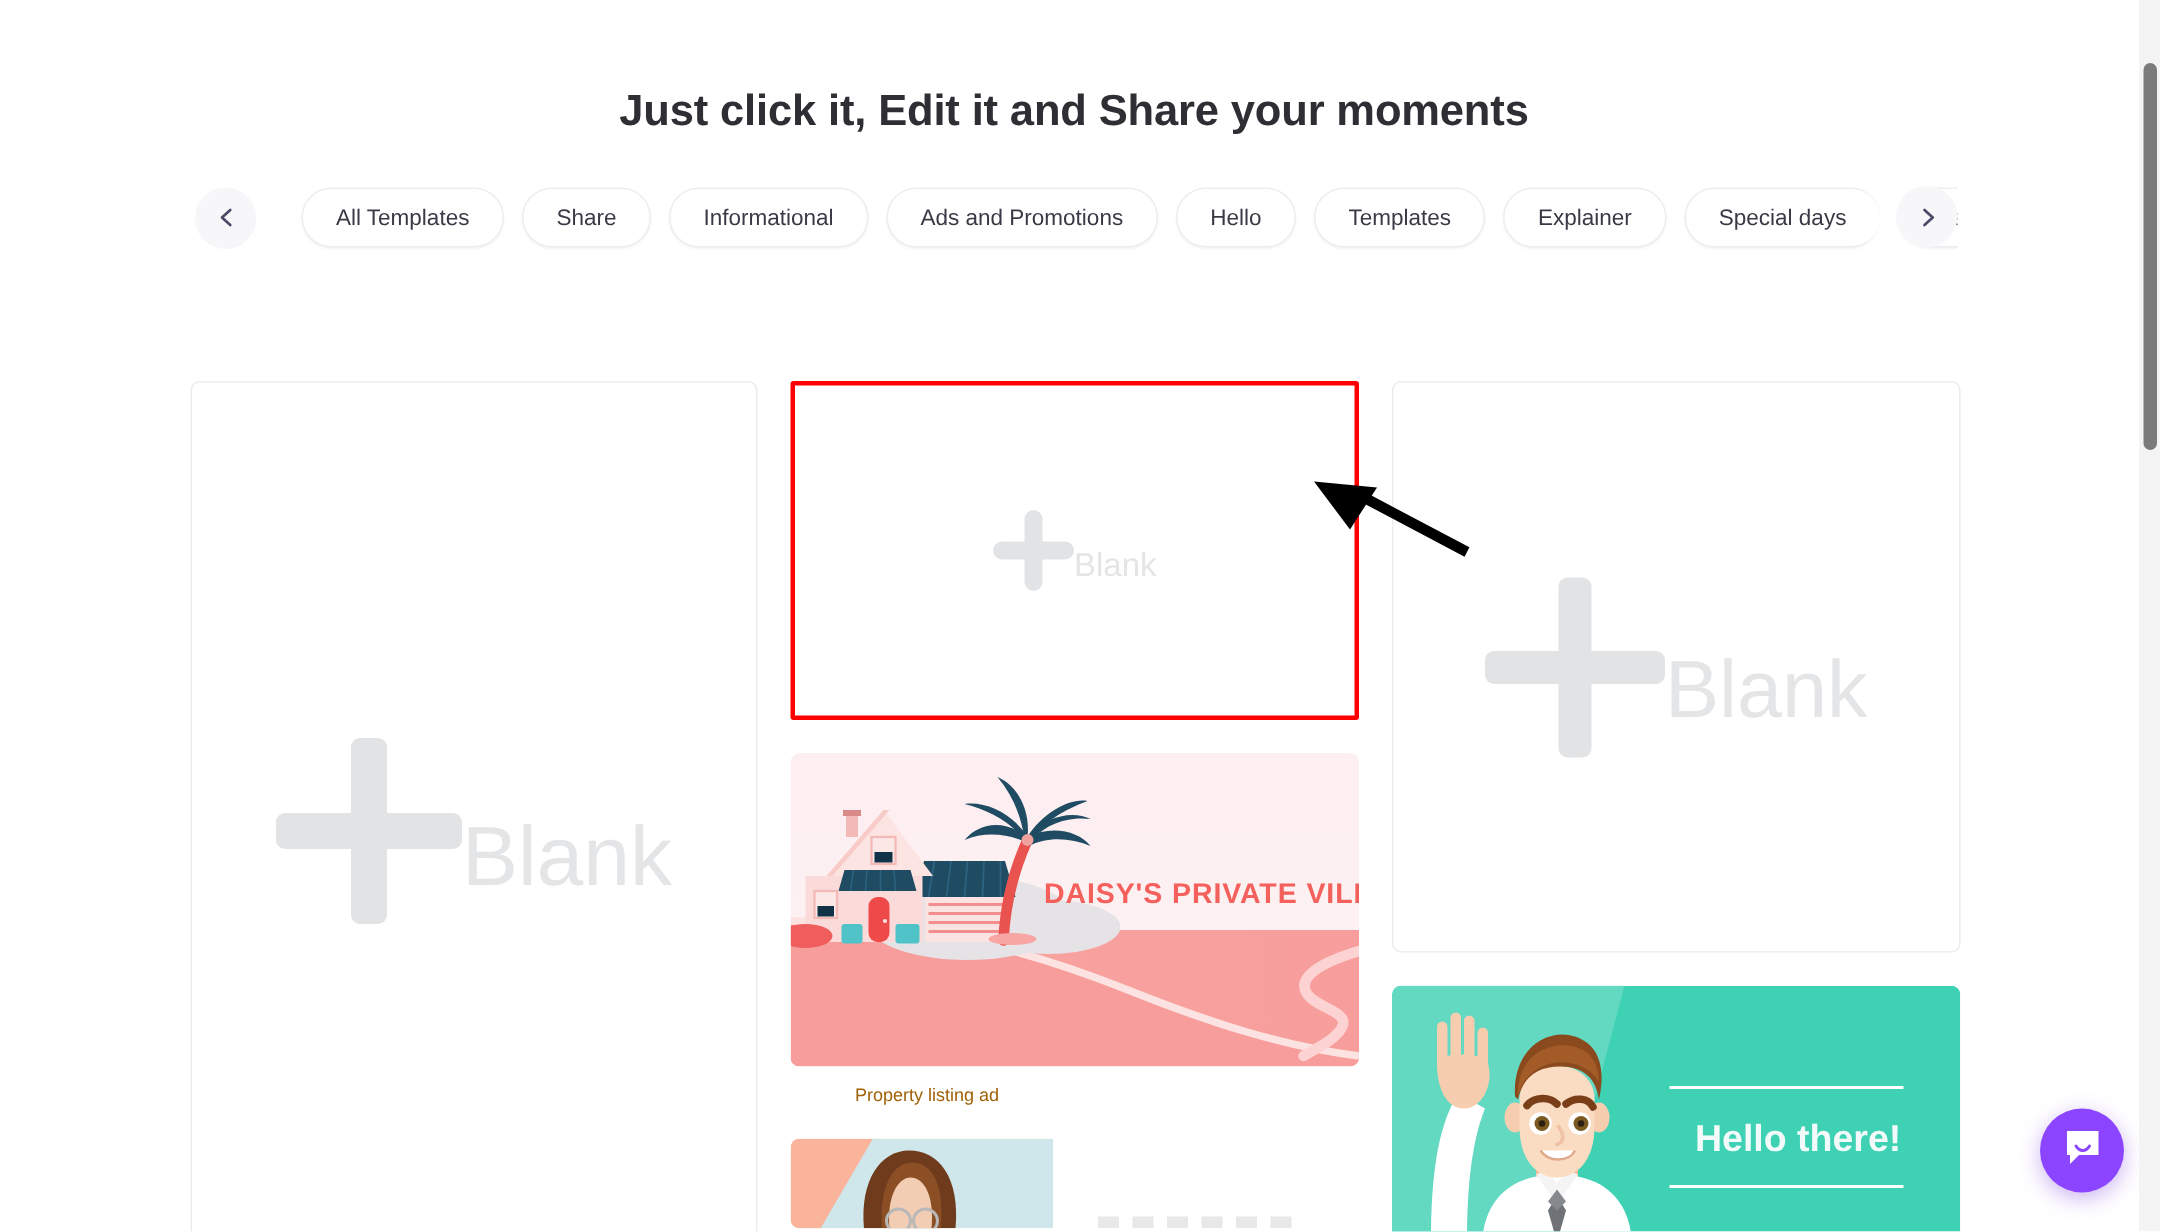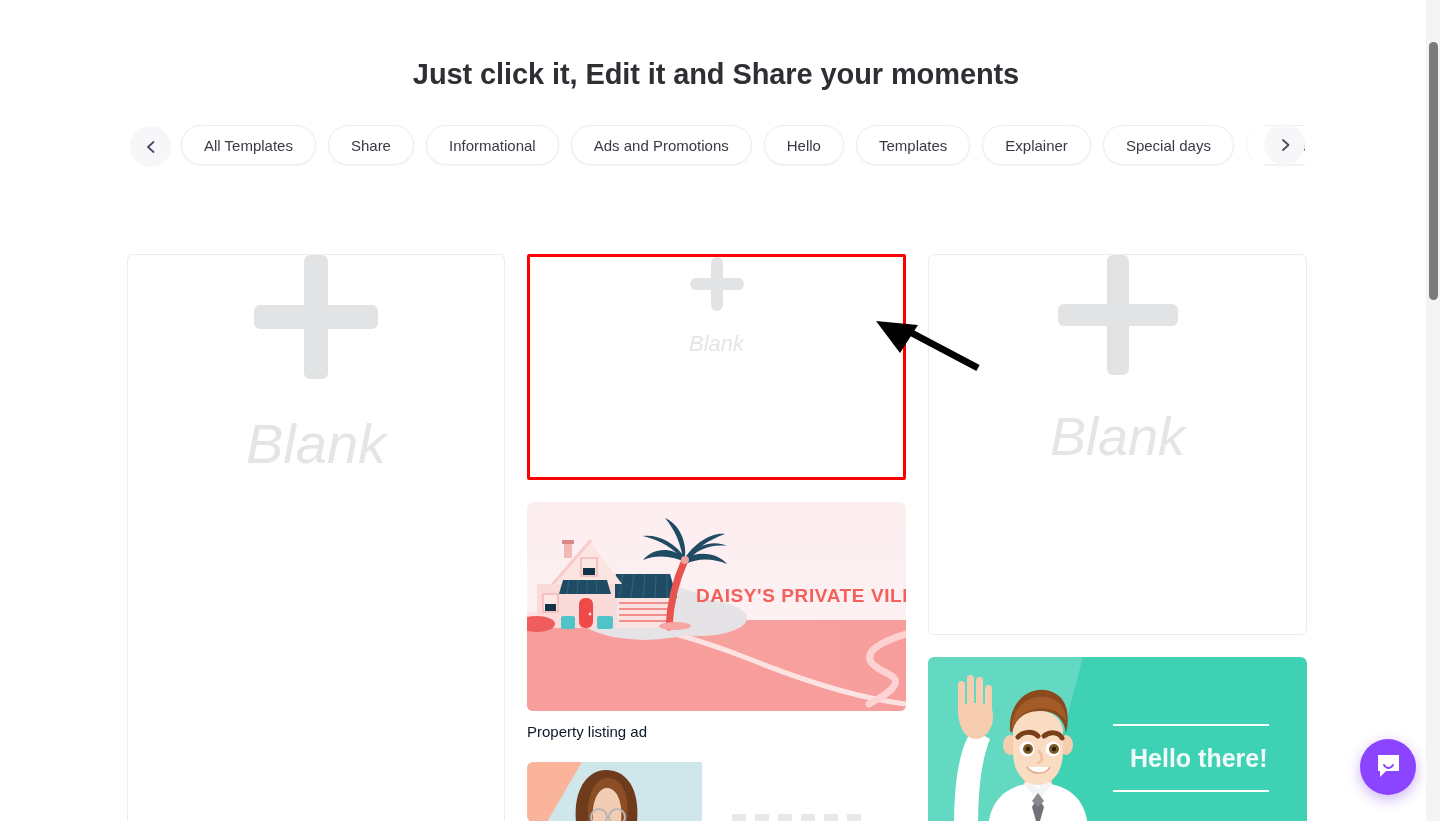--- a/index.html
+++ b/index.html
@@ -17,21 +17,21 @@
     text-align: center;
     font-size: 29px; font-weight: 600; color: #2e2e34;
     letter-spacing: -0.1px;
     margin-top: 34px;
   }
 
   
   .cat-rail {
     position: absolute; top: 123px; left: 130px;
     width: 1175px; height: 44px;
-    display: flex; align-items: flex-end; gap: 8px;
+    display: flex; align-items: center; gap: 28px;
   }
   .nav-circle {
     flex: 0 0 auto;
     width: 41px; height: 41px; border-radius: 50%;
     background: #f7f7f9;
     display: flex; align-items: center; justify-content: center;
     cursor: pointer; border: none;
   }
   .nav-circle svg { display:block; }
   .pill-scroller {
@@ -72,22 +72,22 @@
 
   .card {
     background: #ffffff;
     border: 1px solid #ececf0;
     border-radius: 6px;
     position: relative;
     cursor: pointer;
     overflow: hidden;
   }
   .card.blank {
-    display: flex; flex-direction: column;
-    align-items: center; justify-content: flex-start; font-style: italic;
+    display: flex; 
+    align-items: center; justify-content: center;
   }
   .card.blank.tall   { height: 600px; }
   .card.blank.wide   { height: 226px; }
   .card.blank.square { height: 381px; }
   .card.selected {
     border: 3px solid #ff0000;
     border-radius: 2px;
   }
   .plus {
     position: relative;
@@ -118,21 +118,21 @@
   .thumb-card { border: none; background: transparent; }
   .thumb {
     width: 379px; height: 209px;
     border-radius: 6px;
     overflow: hidden;
     position: relative;
     display: block;
   }
   .thumb-caption {
     margin-top: 12px;
-    font-size: 15px; color: #0f172a;
+    font-size: 12px; color: #a16207; margin-left: 43px;
   }
   .thumb.teal { height: 171px; }
   .thumb.partial { height: 60px; }
 
   
   .intercom {
     position: absolute; right: 24px; bottom: 26px;
     width: 56px; height: 56px; border-radius: 50%;
     background: #8b44ff;
     box-shadow: 0 4px 14px rgba(110,40,220,0.35);

